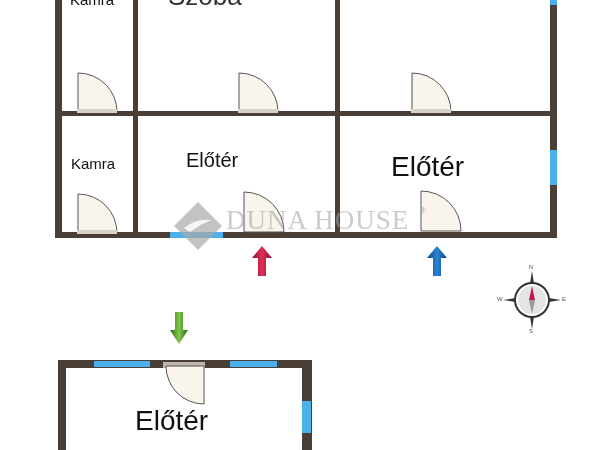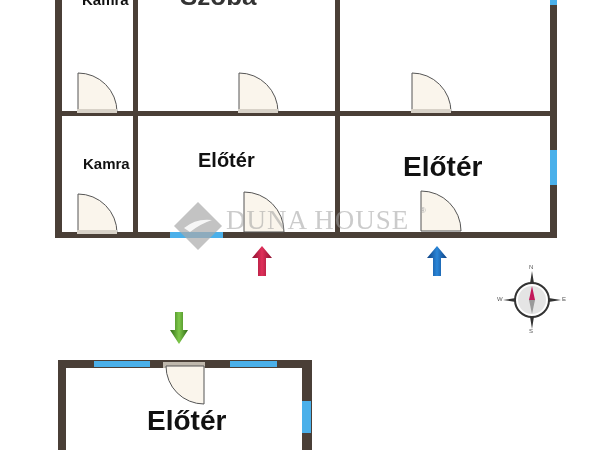--- a/index.html
+++ b/index.html
@@ -1,20 +1,20 @@
 <!DOCTYPE html>
 <html><head>
 <meta charset="utf-8">
 <style>
   html, body { margin:0; padding:0; }
   body { width:600px; height:450px; background:#ffffff; position:relative; overflow:hidden; font-family:"Liberation Sans", sans-serif; }
   .abs { position:absolute; }
   .wall { position:absolute; background:#4a3f37; }
   .win { position:absolute; background:#4ab0ea; }
-  .label { position:absolute; font-weight:bold; color:#111; white-space:nowrap; font-family:"Liberation Sans", sans-serif;margin-left:12px; }
+  .label { position:absolute; font-weight:normal; color:#111; white-space:nowrap; font-family:"Liberation Sans", sans-serif; }
   .lbl-sm { font-size:15px; }
   .lbl-md { font-size:20px; }
   .lbl-lg { font-size:28px; }
   .lbl-top { font-size:26px; color:#333; }
   svg { position:absolute; overflow:visible; }
   .watermark { position:absolute; font-family:Liberation Serif, serif; font-size:27px; color:rgba(160,160,160,0.55); letter-spacing:1px; }
   .compass-letter { position:absolute; font-size:6px; color:#555; font-family:"Liberation Sans", sans-serif; }
 </style>
 </head>
 <body>

